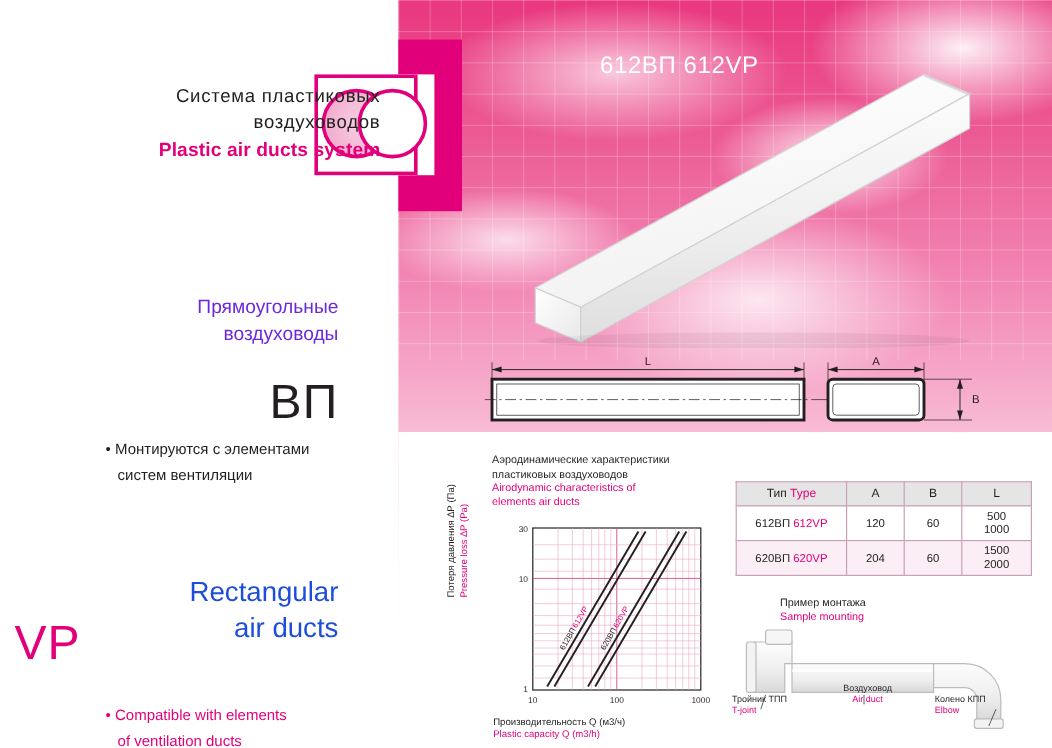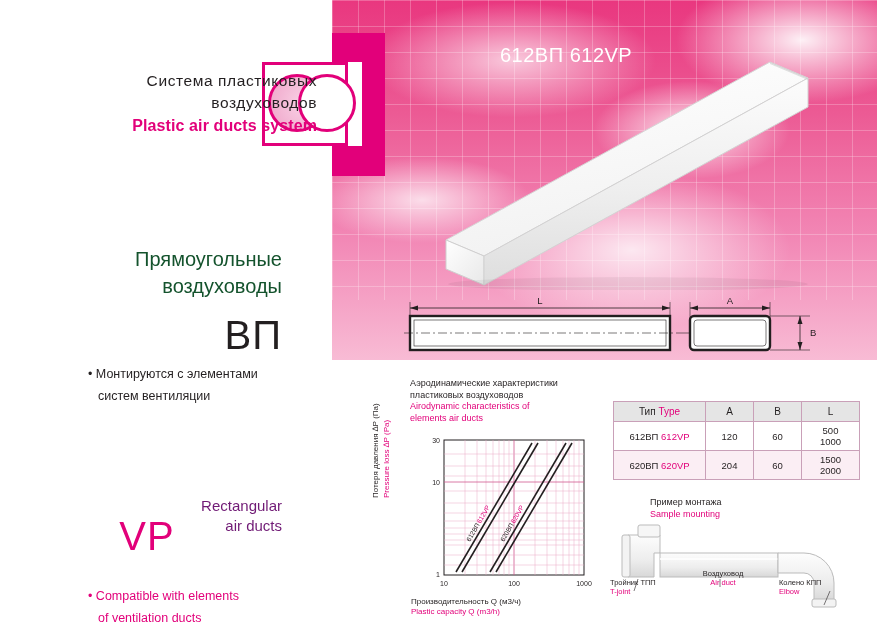--- a/index.html
+++ b/index.html
@@ -61,38 +61,38 @@
     background: #ffffff;
   }
   .logo-text { position:absolute; right: 560px; top: 70px; text-align:right; width:320px; }
   .logo-text .l1 { font-size:15.5px; color:#231f20; letter-spacing:.6px; line-height:1.45; }
   .logo-text .l2 { font-size:16px; color:#e2007a; font-weight:600; margin-top:2px; letter-spacing:.1px; }
 
   
   .left-col { position:absolute; left:0; top:0; width:332px; height:623px; }
   .lc-title {
     position:absolute; right:50px; top:246px; width:270px;
-    text-align:right; font-size:20px; color:#14532d; line-height:1.35; font-weight:400;
+    text-align:right; font-size:16px; color:#6d28d9; line-height:1.35; font-weight:400;
   }
   .lc-big {
     position:absolute; right:50px; top:313px; width:270px;
     text-align:right; font-size:40px; color:#231f20; letter-spacing:1px; font-weight:400;
   }
   .lc-bullets {
     position:absolute; left:88px; top:364px; width:230px; font-size:12.5px; color:#231f20;
     line-height:1.75;
   }
   .lc-bullets .b { text-indent:-10px; padding-left:10px; }
   .lc-title-pink {
-    position:absolute; right:50px; top:496px; width:270px;
-    text-align:right; font-size:15px; color:#701a75; line-height:1.32;
+    position:absolute; right:50px; top:478px; width:270px;
+    text-align:right; font-size:23px; color:#1d4ed8; line-height:1.32;
   }
   .lc-big-pink {
     position:absolute; right:50px; top:514px; width:270px;
-    text-align:center; font-size:40px; color:#e2007a; letter-spacing:1px;
+    text-align:left; font-size:40px; color:#e2007a; letter-spacing:1px;
   }
   .lc-bullets-pink {
     position:absolute; left:88px; top:586px; width:240px; font-size:12.5px; color:#e2007a;
     line-height:1.75;
   }
   .lc-bullets-pink .b { text-indent:-10px; padding-left:10px; }
 
   
   .prod-code {
     position:absolute; left:500px; top:44px; font-size:20px; letter-spacing:.5px;

